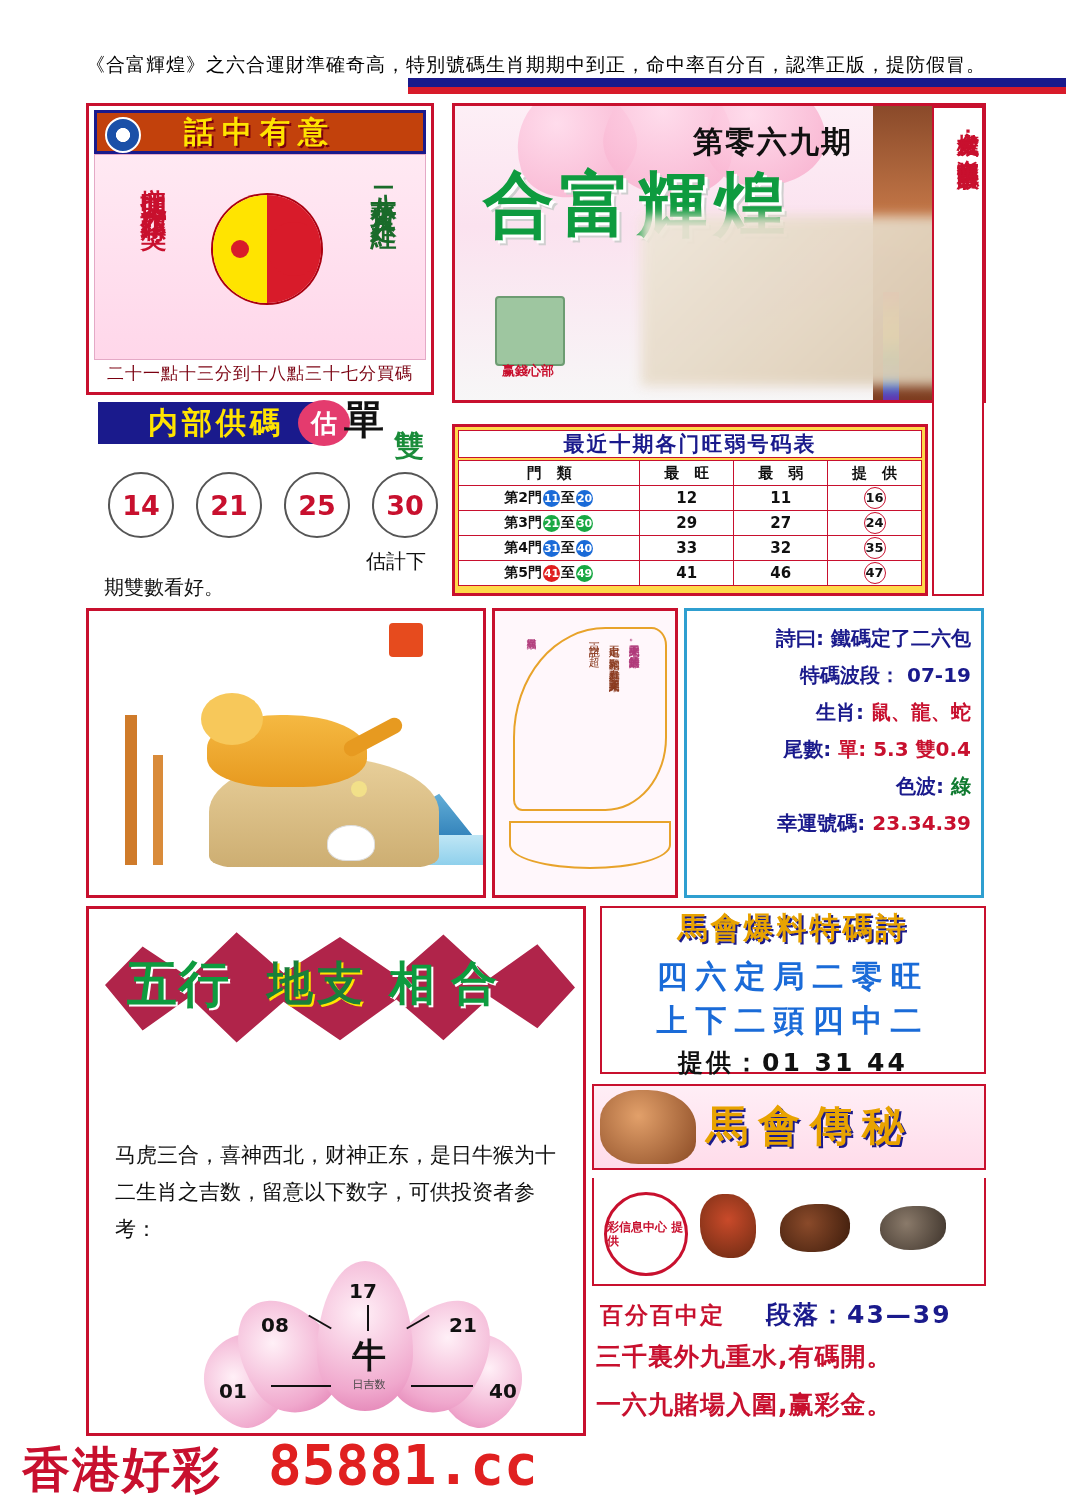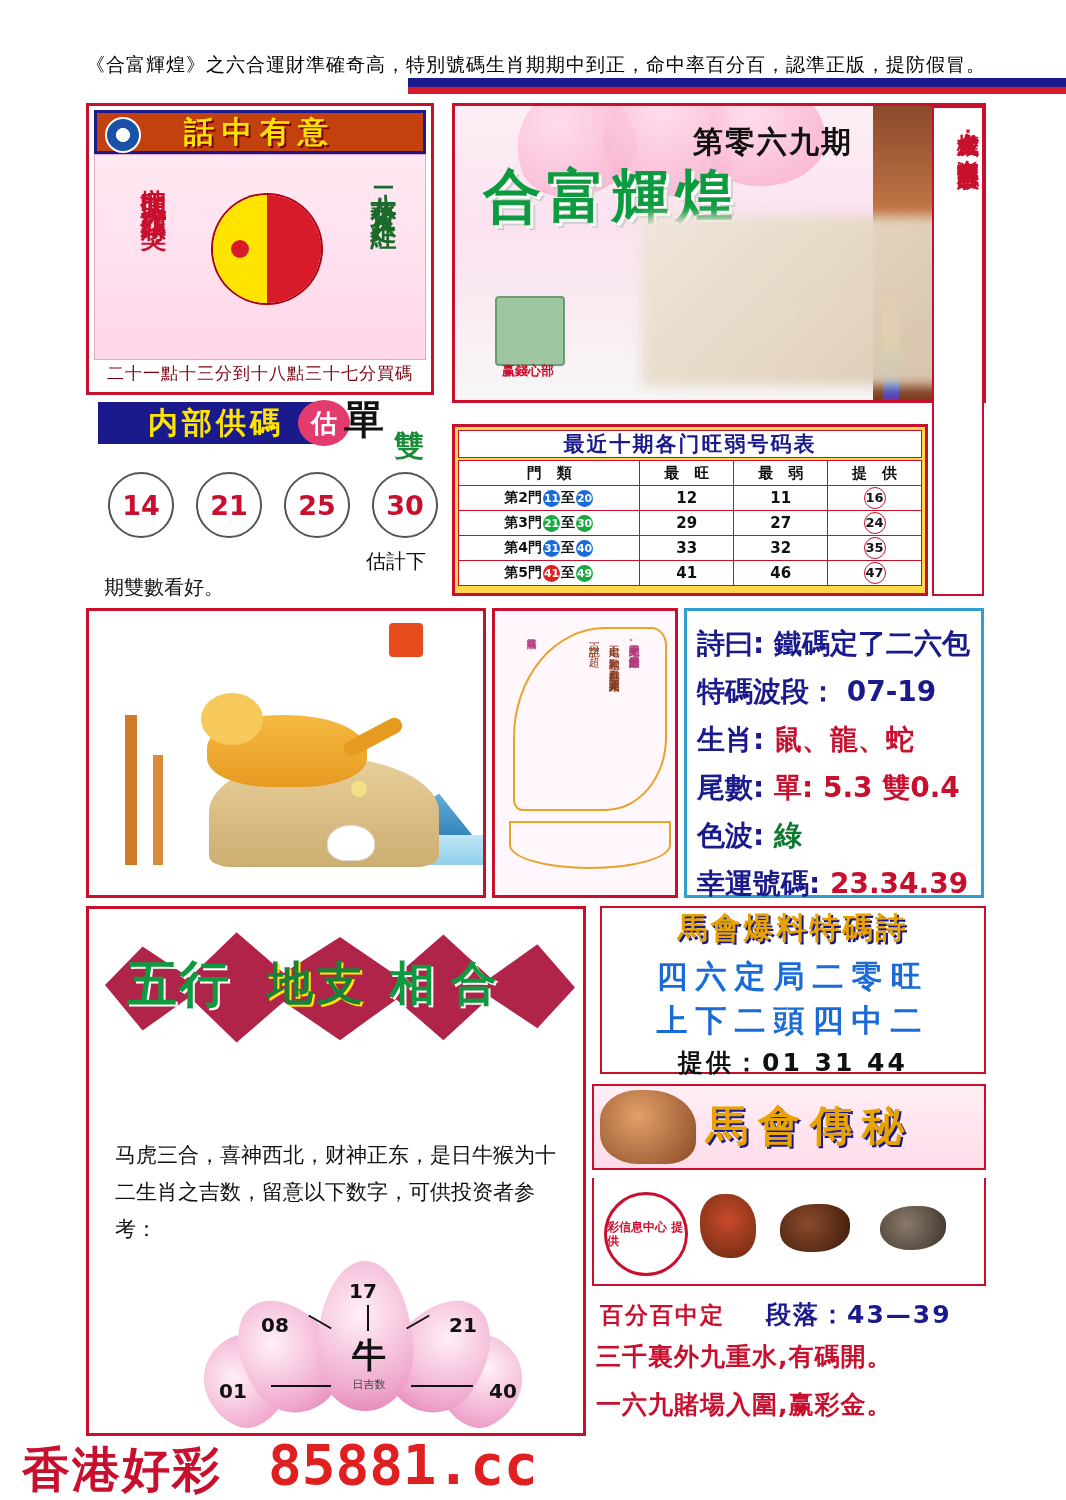--- a/index.html
+++ b/index.html
@@ -132,21 +132,21 @@
   .p3{left:250px;top:-25px;width:120px;height:105px;transform:rotate(-8deg);}
   .horse{
     position:absolute;right:0;top:0;width:110px;height:300px;
     background:linear-gradient(180deg,#8a4a2a,#c97b4a 40%,#7a3a1e);
   }
   .mast .period{
     position:absolute;right:130px;top:16px;font-size:30px;font-weight:bold;color:#101010;
     letter-spacing:2px;
   }
   .mast .title-cn{
-    position:absolute;left:28px;top:52px;font-size:58px;font-weight:bold;
+    position:absolute;left:28px;top:52px;font-size:71px;font-weight:bold;
     color:#0e9b3f;letter-spacing:6px;
     text-shadow:3px 3px 0 #fff,5px 5px 0 #cfcfcf;
     white-space:nowrap;
   }
   .mast .blurred{
     position:absolute;left:186px;top:110px;width:340px;height:170px;
     background:linear-gradient(135deg,#efe7da,#e6d9c6 45%,#d8c8ae);
     filter:blur(6px);opacity:.95;
   }
   .mast .seal{
@@ -270,21 +270,21 @@
   .boat-txt.t1{left:92px;}
   .boat-txt.t2{left:112px;}
   .boat-txt.t3{left:132px;color:#b03a7a;}
   .boat-txt.t4{left:30px;top:20px;color:#b03a7a;font-size:10px;}
 
   
   .poem{
     position:absolute;left:684px;top:608px;width:300px;height:290px;
     border:3px solid #2f9fd0;background:#fff;box-sizing:border-box;padding:8px 10px;
   }
-  .poem .line{font-size:28px;font-weight:bold;margin:6px 0 10px;white-space:nowrap;}
+  .poem .line{font-size:20px;font-weight:bold;margin:6px 0 10px;white-space:nowrap;text-align:right;}
   .poem .k{color:#1a1a8c;}
   .poem .v{color:#c8102e;}
   .poem .v2{color:#0e7a2f;}
   .poem .v3{color:#1a1a8c;}
 
   
   .wuxing{
     position:absolute;left:86px;top:906px;width:500px;height:530px;
     border:3px solid #c8102e;background:#fff;box-sizing:border-box;overflow:hidden;
   }

